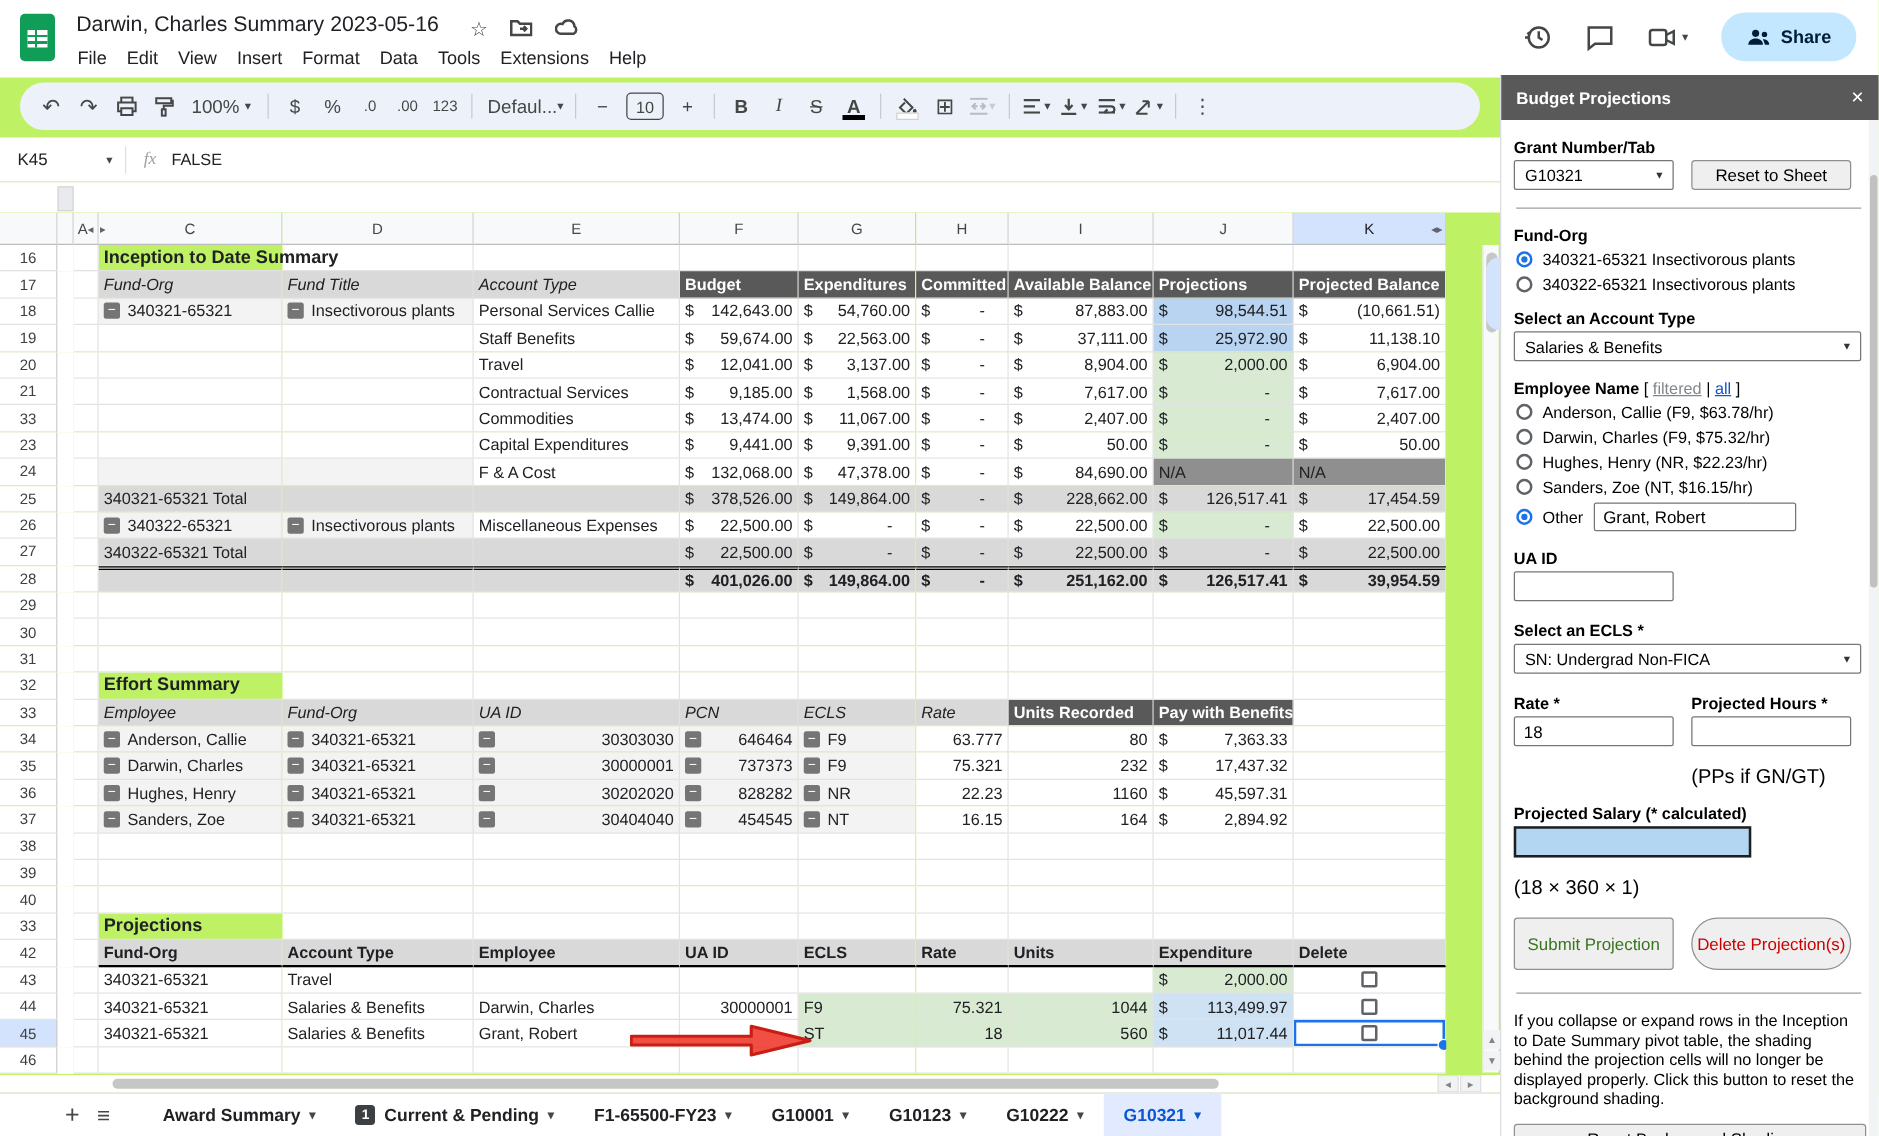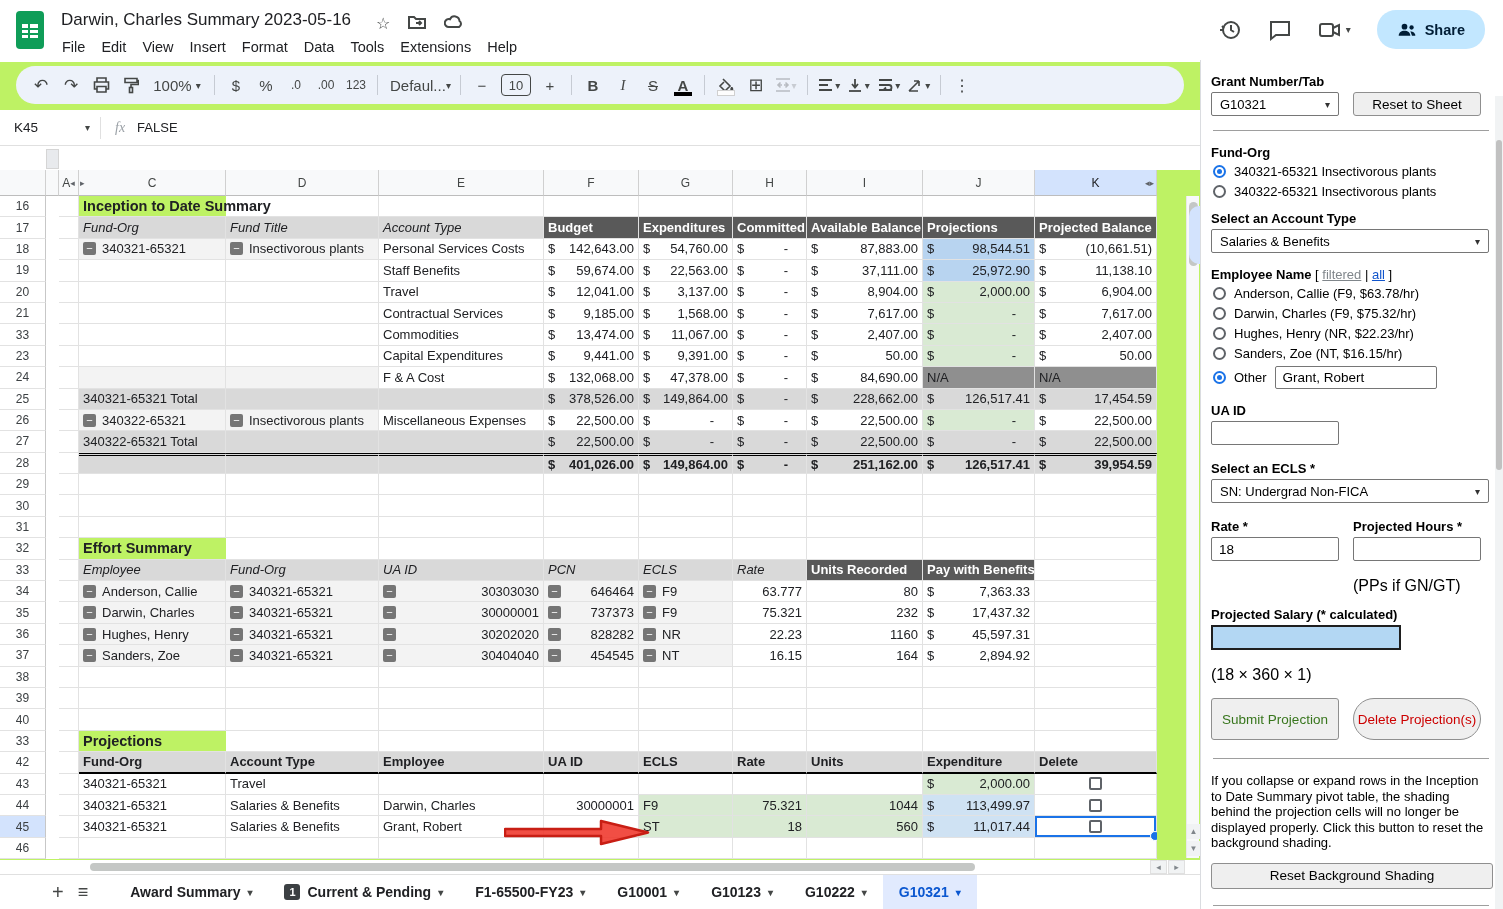--- a/index.html
+++ b/index.html
@@ -384,21 +384,21 @@
         <div class="cell colA"></div>
         <div class="cell colC lg">
           <div class="minus">−</div>
           <span>340321-65321</span>
         </div>
         <div class="cell colD lg">
           <div class="minus">−</div>
           <span>Insectivorous plants</span>
         </div>
         <div class="cell colE">
-          <span>Personal Services Costs</span>
+          <span>Personal Services Callie</span>
         </div>
         <div class="cell colF money">
           <span>$</span>
           <span>142,643.00</span>
         </div>
         <div class="cell colG money">
           <span>$</span>
           <span>54,760.00</span>
         </div>
         <div class="cell colH money">
@@ -1179,20 +1179,24 @@
         </div>
       </div>
   </div>
   <div id="explore">
     <span class="eico">+</span>
     <span class="elabel">Explore</span>
   </div>
 
   <div id="sb-handle"></div>
   <div id="sidebar">
+    <div id="sb-header">
+      <span>Budget Projections</span>
+      <span id="sb-close">×</span>
+    </div>
     <div id="sb-body">
 
       <div class="sb-label">Grant Number/Tab</div>
       <div class="two-col">
         <div class="sb-select col-w">
           <span>G10321</span>
             <span class="chev">▾</span>
         </div>
         <div class="sb-btn col-w" style="height:24px;">Reset to Sheet</div>
       </div>

